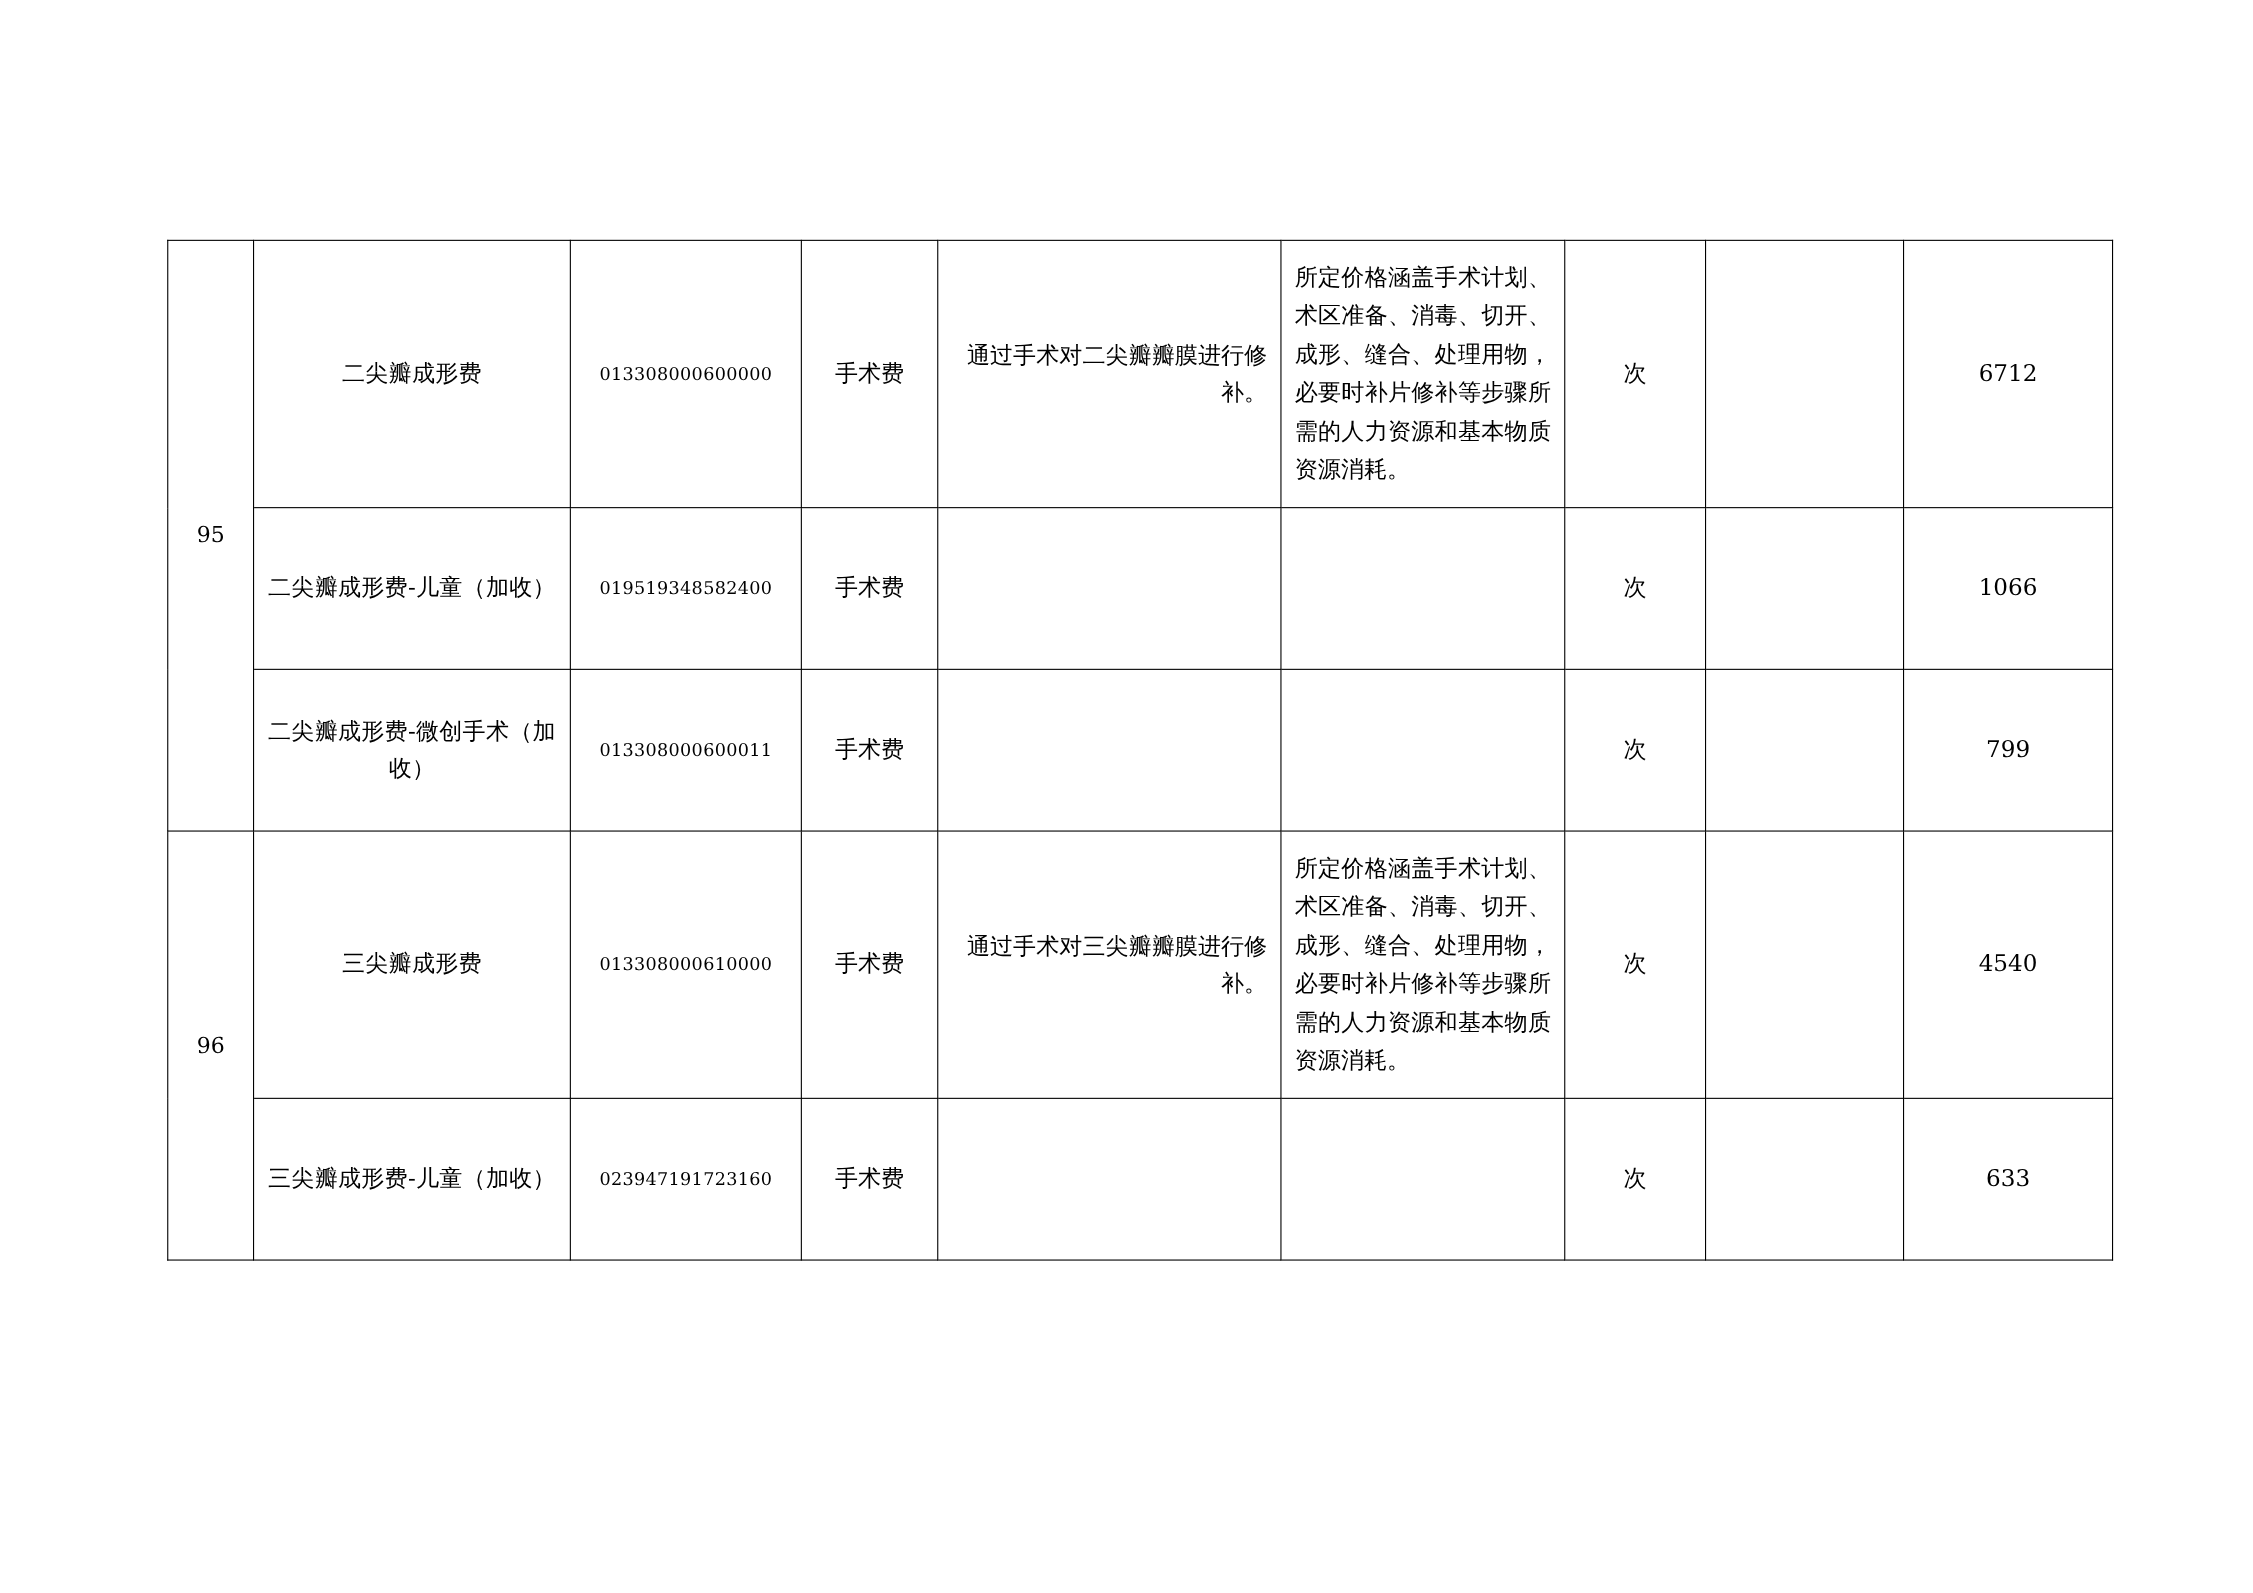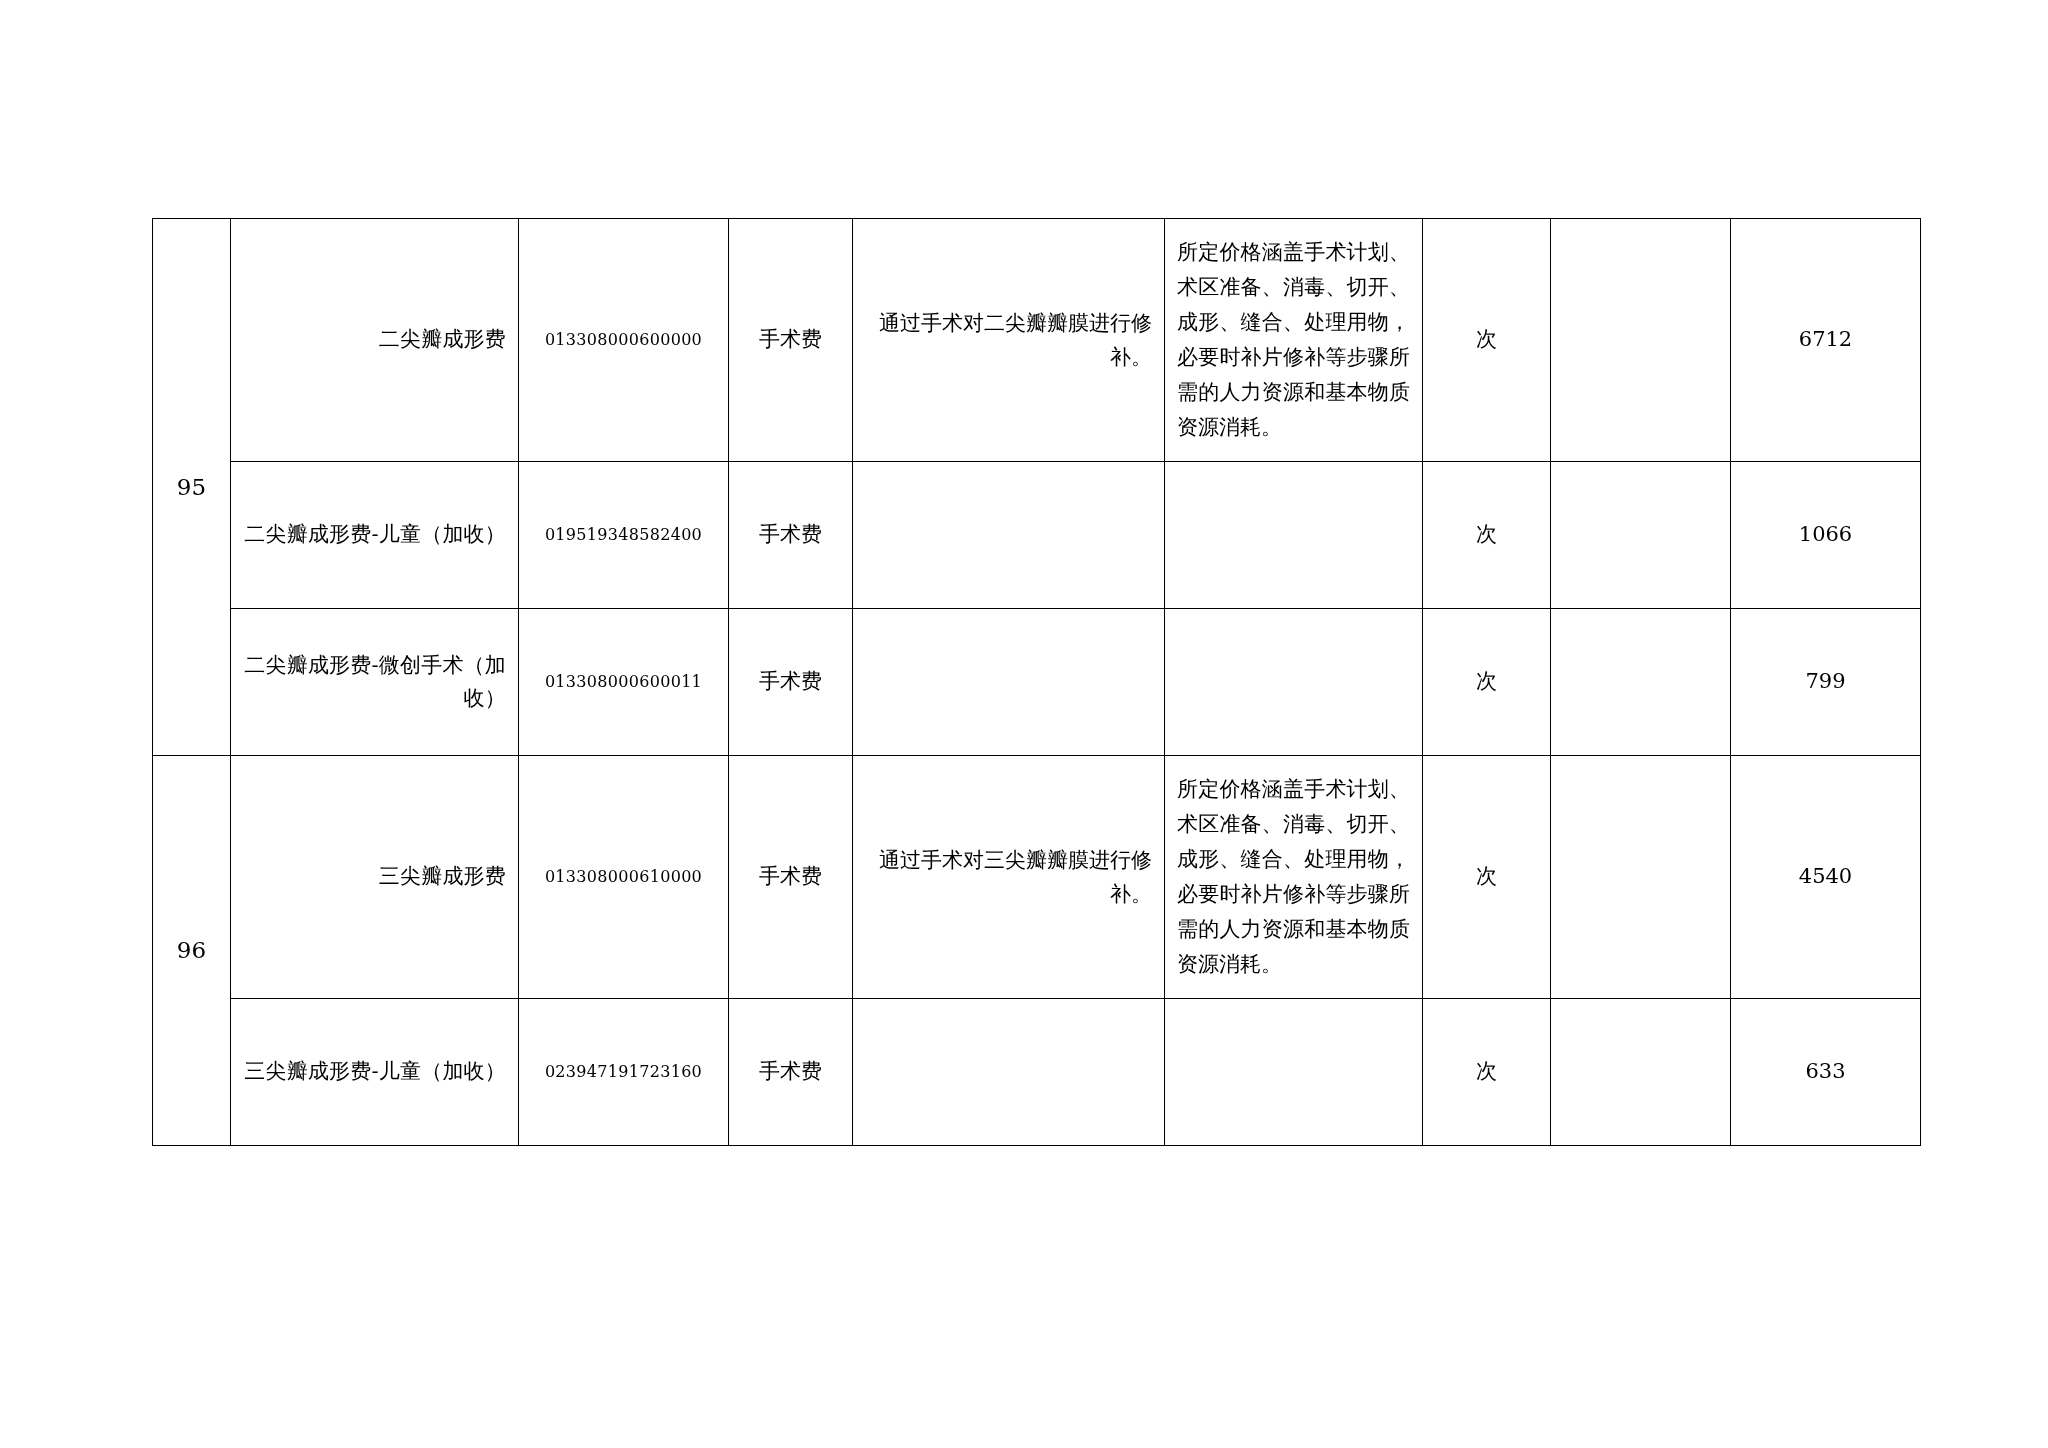--- a/index.html
+++ b/index.html
@@ -48,24 +48,24 @@
   col.c-desc    { width: 312px; }
   col.c-content { width: 258px; }
   col.c-unit    { width: 128px; }
   col.c-blank   { width: 180px; }
   col.c-price   { width: 190px; }
 
   .cell-index {
     text-align: center;
     vertical-align: middle;
     font-family: "DejaVu Serif", "Liberation Serif", serif;
-    font-size: 23px;
+    font-size: 20px;
   }
   .cell-name {
-    text-align: right;
+    text-align: center;
     padding-left: 26px;
     padding-right: 8px;
     letter-spacing: 0.2px;
   }
   .cell-code {
     text-align: center;
     font-family: "DejaVu Serif", "Liberation Serif", serif;
     font-size: 16px;
     letter-spacing: 0.3px;
   }

